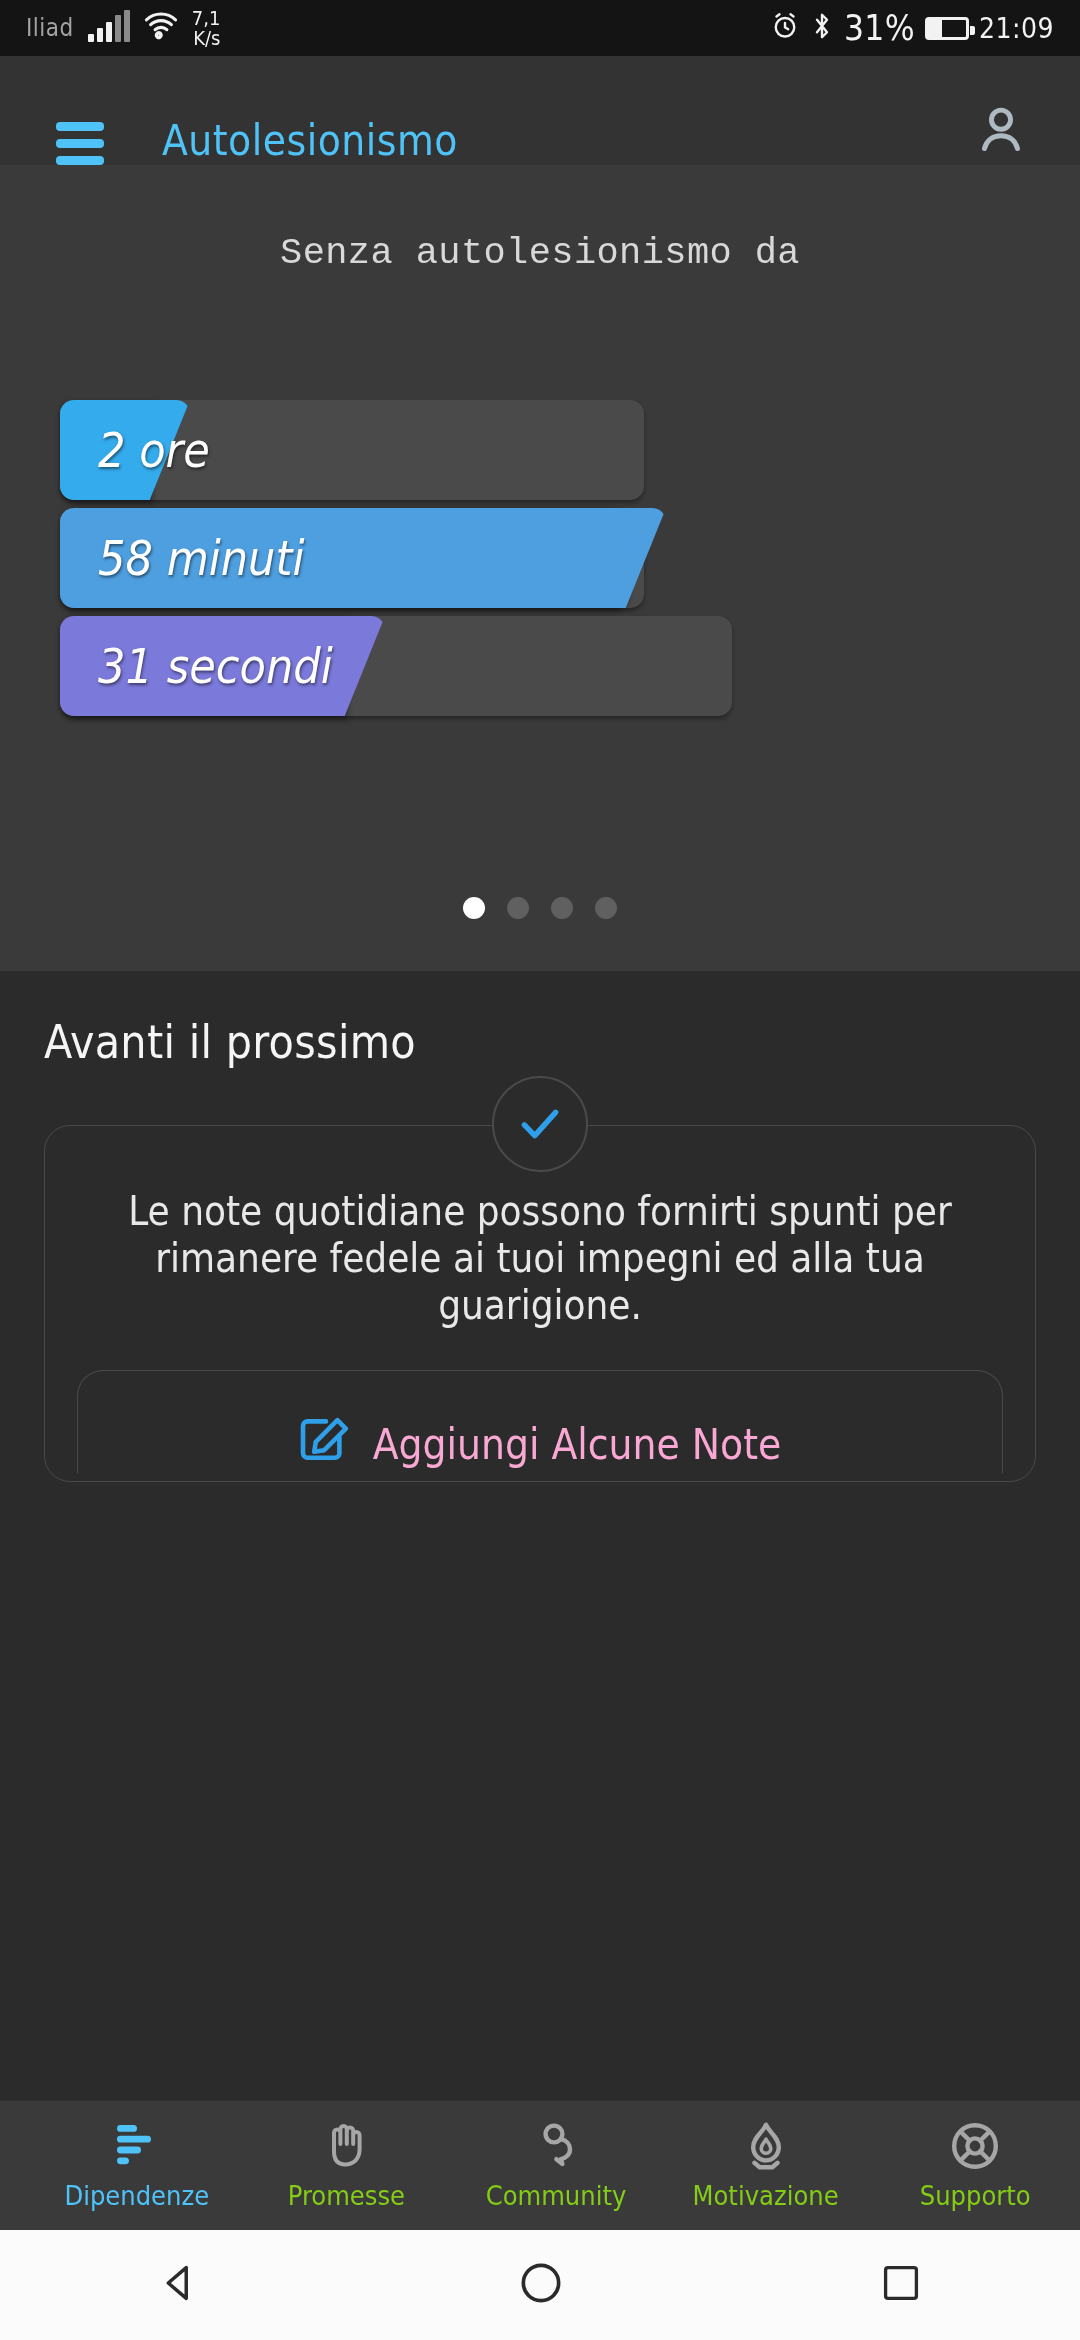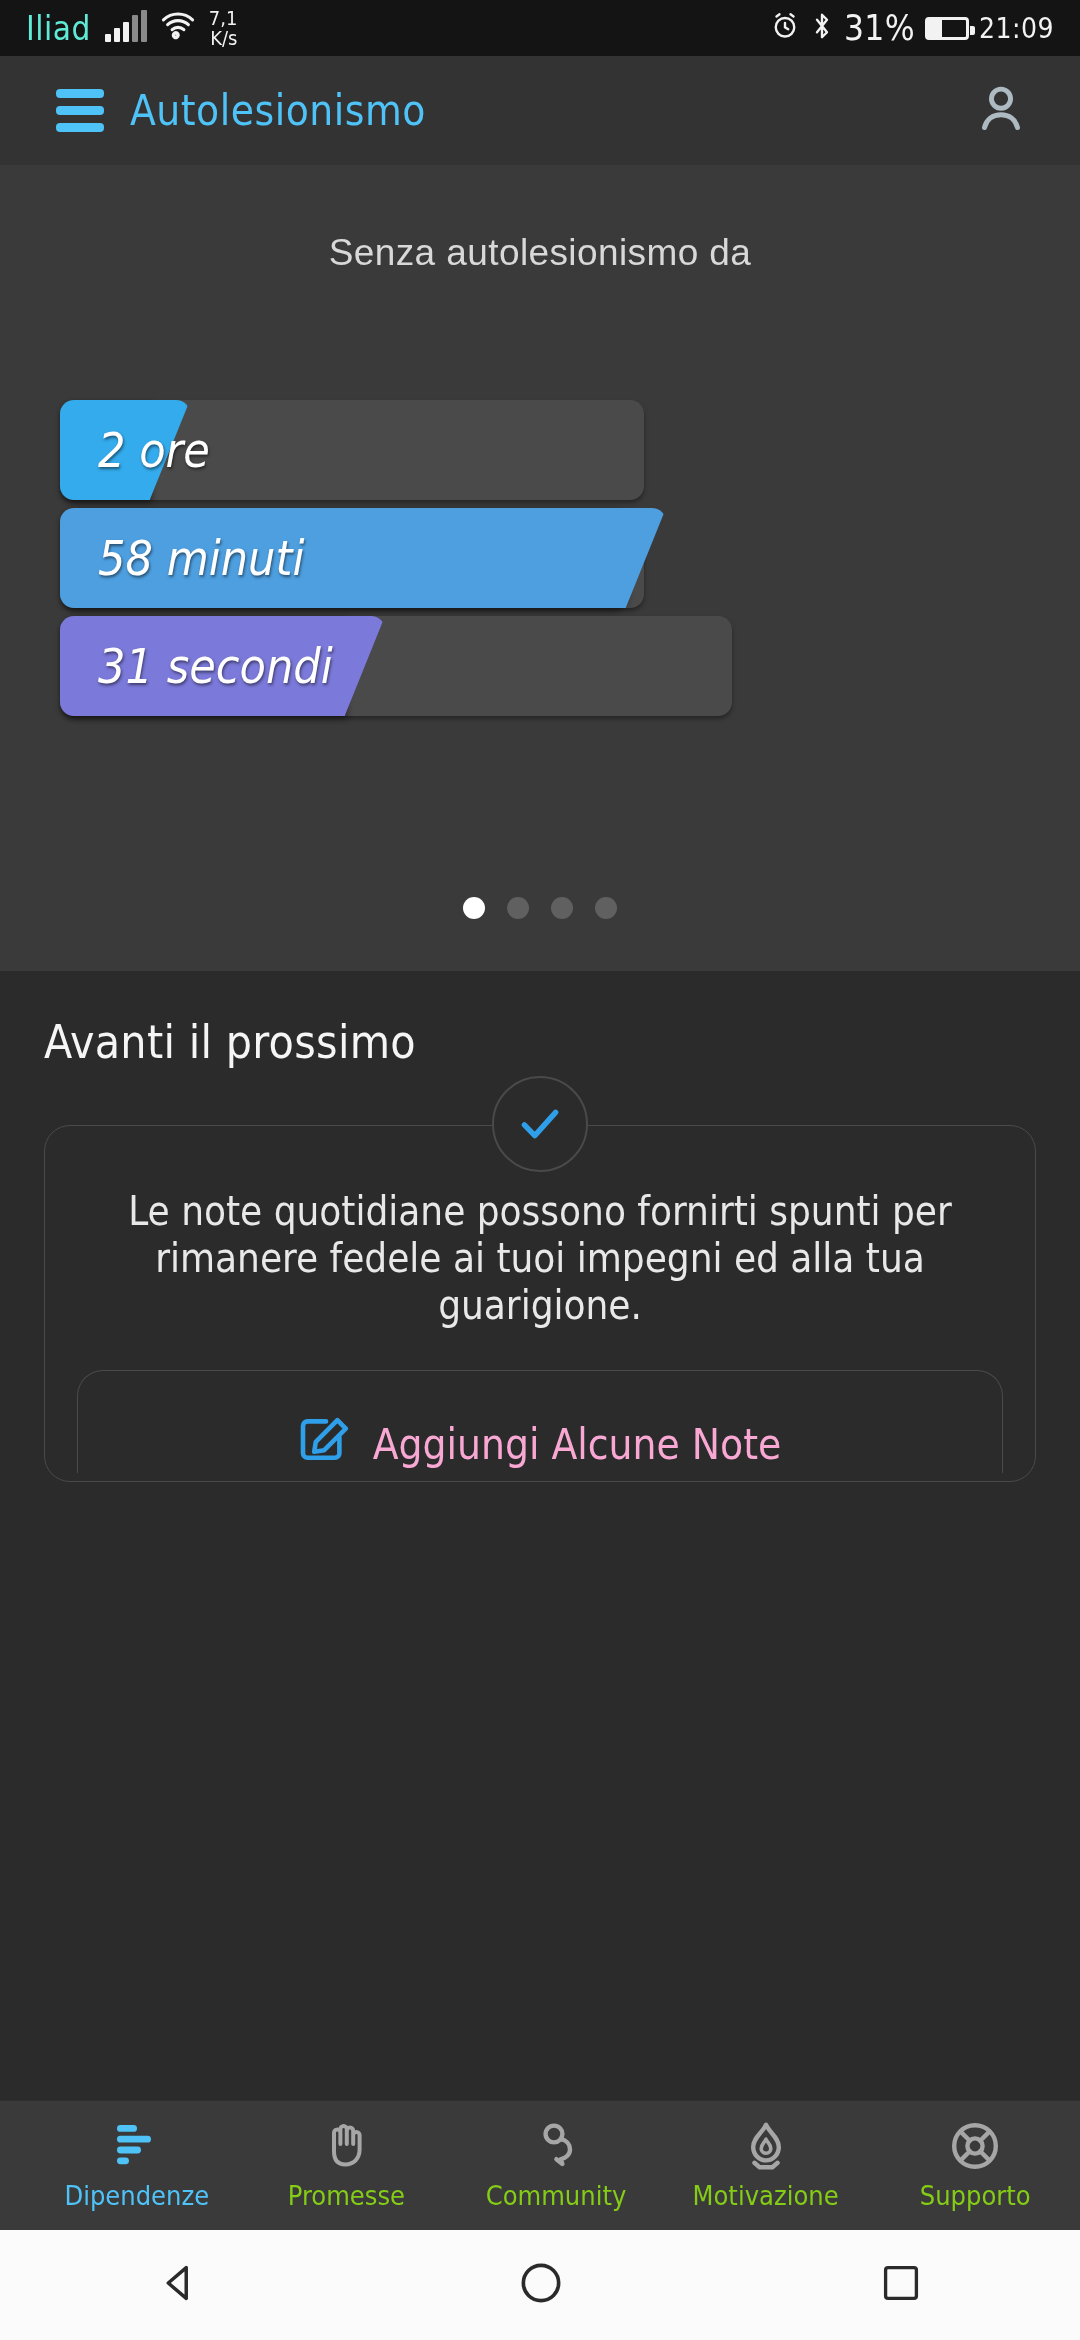--- a/index.html
+++ b/index.html
@@ -20,21 +20,21 @@
   .statusbar {
     height: 56px; flex: 0 0 56px;
     background: #141414;
     display: flex; align-items: center;
     padding: 0 26px;
     color: #f2f2f2;
     font-family: "DejaVu Sans Condensed", "Liberation Sans Narrow", "Liberation Sans", sans-serif;
   }
   .sb-left { display: flex; align-items: center; gap: 14px; }
   .sb-right { margin-left: auto; display: flex; align-items: center; gap: 10px; }
-  .carrier { font-size: 33px; letter-spacing: .5px; color: #5eead4; }
+  .carrier { font-size: 24px; letter-spacing: .5px; color: #a3a3a3; }
   .sig { display: flex; align-items: flex-end; gap: 3px; height: 28px; }
   .sig i { display: block; width: 6px; background: #f2f2f2; border-radius: 1px; }
   .sig i:nth-child(1){ height: 8px; }
   .sig i:nth-child(2){ height: 14px; }
   .sig i:nth-child(3){ height: 20px; }
   .sig i:nth-child(4){ height: 27px; background:#8a8a8a; }
   .sig i:nth-child(5){ height: 32px; background:#8a8a8a; }
   .speed { font-size: 20px; line-height: 20px; text-align: right; }
   .speed span { display: block; }
   .pct { font-size: 35px; letter-spacing: .3px; }
@@ -46,44 +46,45 @@
   .batt::after {
     content: ""; position: absolute; right: -9px; top: 6px;
     width: 5px; height: 9px; background: #f2f2f2; border-radius: 0 2px 2px 0;
   }
   .batt i { display:block; height: 100%; width: 38%; background: #f2f2f2; }
 
   
   .appbar {
     height: 110px; flex: 0 0 110px;
     background: #333333;
-    display: flex; align-items: center;
+    display: flex; align-items: flex-end;
     padding: 0 48px 0 56px;
     border-bottom: 1px solid #3b3b3b;
+    gap: 32px;
   }
   .hamburger { width: 48px; display: flex; flex-direction: column; gap: 8px; cursor: pointer; }
   .hamburger i { display: block; height: 9px; border-radius: 4px; background: #4FC3F7; }
   .app-title {
     margin-left: 26px; color: #4FC3F7; font-size: 42px;
     font-family: "DejaVu Sans Condensed", "Liberation Sans Narrow", "Liberation Sans", sans-serif;
     letter-spacing: .5px;
   }
   .account { margin-left: auto; }
 
   
   .timer-panel {
     background: #3a3a3a;
     flex: 0 0 805px;
     display: flex; flex-direction: column; align-items: center;
     position: relative;
   }
   .timer-caption {
     margin-top: 66px;
     color: #d8d8d8; font-size: 37px;
-    font-family: Liberation Sans, sans-serif;
+    font-family: Liberation Mono, monospace;
     letter-spacing: .4px;
   }
   .bars { margin-top: 126px; width: 1080px; }
   .bar-row { position: relative; height: 100px; margin-bottom: 8px; padding-left: 60px; }
   .bar-track {
     position: relative; height: 100px; width: 584px;
     background: #4a4a4a; border-radius: 14px;
     box-shadow: 0 3px 4px rgba(0,0,0,.35);
     overflow: visible;
   }

